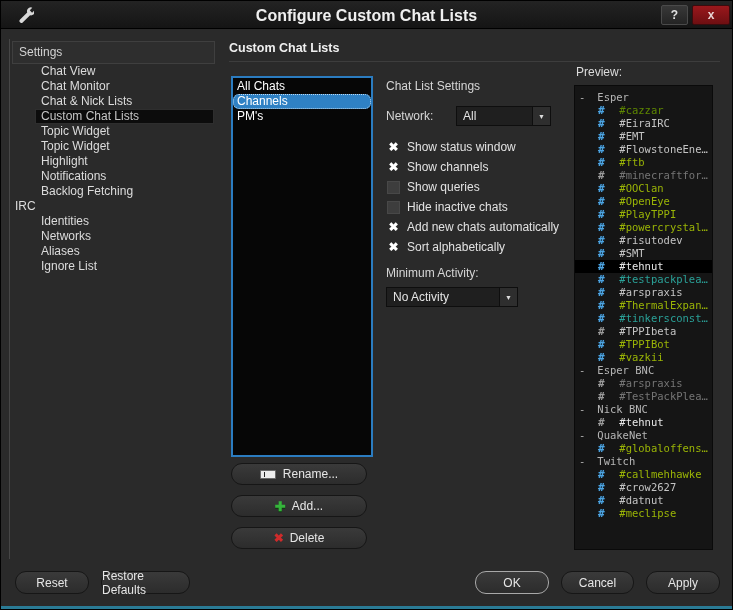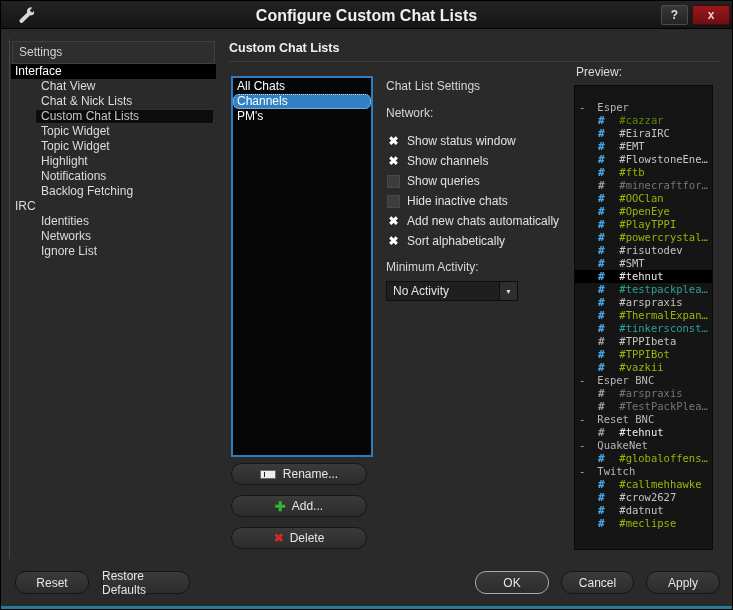--- a/index.html
+++ b/index.html
@@ -78,21 +78,21 @@
   .cb-row{display:flex;align-items:center;height:20px;cursor:default;}
   .cb-box{width:15px;height:14px;display:flex;align-items:center;justify-content:center;margin-right:6px;}
   .cb-mark{color:#fff;font-size:12px;font-weight:bold;line-height:14px;}
   .cb-row.unchecked .cb-box{background:#3d3d3d;border:1px solid #484848;width:13px;height:13px;margin-left:1px;margin-right:7px;}
   .cb-label{font-size:12px;color:#e2e2e2;white-space:nowrap;}
   .minact-label{font-size:12px;color:#d6d6d6;margin-bottom:7px;}
   .dd-minact{width:132px;}
 
   
   .preview-label{position:absolute;left:575px;top:64px;font-size:12px;color:#dcdcdc;}
-  .ptree{position:absolute;left:573px;top:84px;width:139px;height:465px;background:#151515;border:1px solid #0a0a0a;padding-top:15px;overflow:hidden;font-family:"DejaVu Sans Mono","Liberation Mono",monospace;}
+  .ptree{position:absolute;left:573px;top:84px;width:139px;height:465px;background:#151515;border:1px solid #0a0a0a;padding-top:5px;overflow:hidden;font-family:"DejaVu Sans Mono","Liberation Mono",monospace;}
   .prow{height:13px;line-height:13px;font-size:10.5px;white-space:nowrap;padding-left:4px;cursor:default;}
   .prow.hl{background:#000;}
   .expander{display:none;color:var(--net-text);width:10px;}
   .prow.network .expander{display:inline-block;}
   .chan-icon{display:none;width:13px;margin-left:19px;font-weight:bold;font-size:11px;}
   .prow.channel .chan-icon{display:inline-block;}
   .chan-icon.blue{color:var(--icon-blue);text-shadow:0 0 1px #1a4a6e;}
   .chan-icon.gray{color:var(--icon-gray);}
   .plabel{padding-left:2px;}
   .plabel.net{color:var(--net-text);}
@@ -125,28 +125,28 @@
     </span>
     <span class="tb-title">Configure Custom Chat Lists</span>
     <span class="tb-btn tb-help">?</span>
     <span class="tb-btn tb-close">x</span>
   </div>
 
   <div class="sidebar">
     <div class="sb-header">Settings</div>
     <div class="sb-items">
 
-        <div class="sb-item top selected">
-          <span class="sb-label">Interface</span>
-        </div>
 
         <div class="sb-item child">
           <span class="sb-label">Chat View</span>
         </div>
 
+        <div class="sb-item child">
+          <span class="sb-label">Chat Monitor</span>
+        </div>
 
         <div class="sb-item child">
           <span class="sb-label">Chat &amp; Nick Lists</span>
         </div>
 
         <div class="sb-item child current">
           <span class="sb-label">Custom Chat Lists</span>
         </div>
 
         <div class="sb-item child">
@@ -174,20 +174,23 @@
         </div>
 
         <div class="sb-item child">
           <span class="sb-label">Identities</span>
         </div>
 
         <div class="sb-item child">
           <span class="sb-label">Networks</span>
         </div>
 
+        <div class="sb-item child">
+          <span class="sb-label">Aliases</span>
+        </div>
 
         <div class="sb-item child">
           <span class="sb-label">Ignore List</span>
         </div>
       </div>
   </div>
 
   <div class="main-title">Custom Chat Lists</div>
   <div class="main-sep"></div>
 
@@ -216,20 +219,26 @@
   </div>
   <div class="btn side-btn btn-delete">
     <span class="ico-delete">✖</span>
     <span>Delete</span>
   </div>
 
   <div class="settings-col">
     <div class="sec-title">Chat List Settings</div>
     <div class="net-row">
       <span class="net-label">Network:</span>
+      <div class="dropdown dd-net">
+        <span class="dd-value">All</span>
+        <span class="dd-arrow-box">
+            <span class="dd-arrow">▼</span>
+          </span>
+      </div>
     </div>
     <div class="cb-list">
 
         <div class="cb-row checked">
           <span class="cb-box">
             <span class="cb-mark">✖</span>
           </span>
           <span class="cb-label">Show status window</span>
         </div>
 
@@ -416,21 +425,21 @@
 
       <div class="prow channel">
         
         <span class="chan-icon gray">#</span>
         <span class="plabel dim">#TestPackPlea…</span>
       </div>
 
       <div class="prow network">
         <span class="expander">-</span>
         
-        <span class="plabel net">Reset BNC</span>
+        <span class="plabel net">Nick BNC</span>
       </div>
 
       <div class="prow channel">
         
         <span class="chan-icon gray">#</span>
         <span class="plabel white">#tehnut</span>
       </div>
 
       <div class="prow network">
         <span class="expander">-</span>

